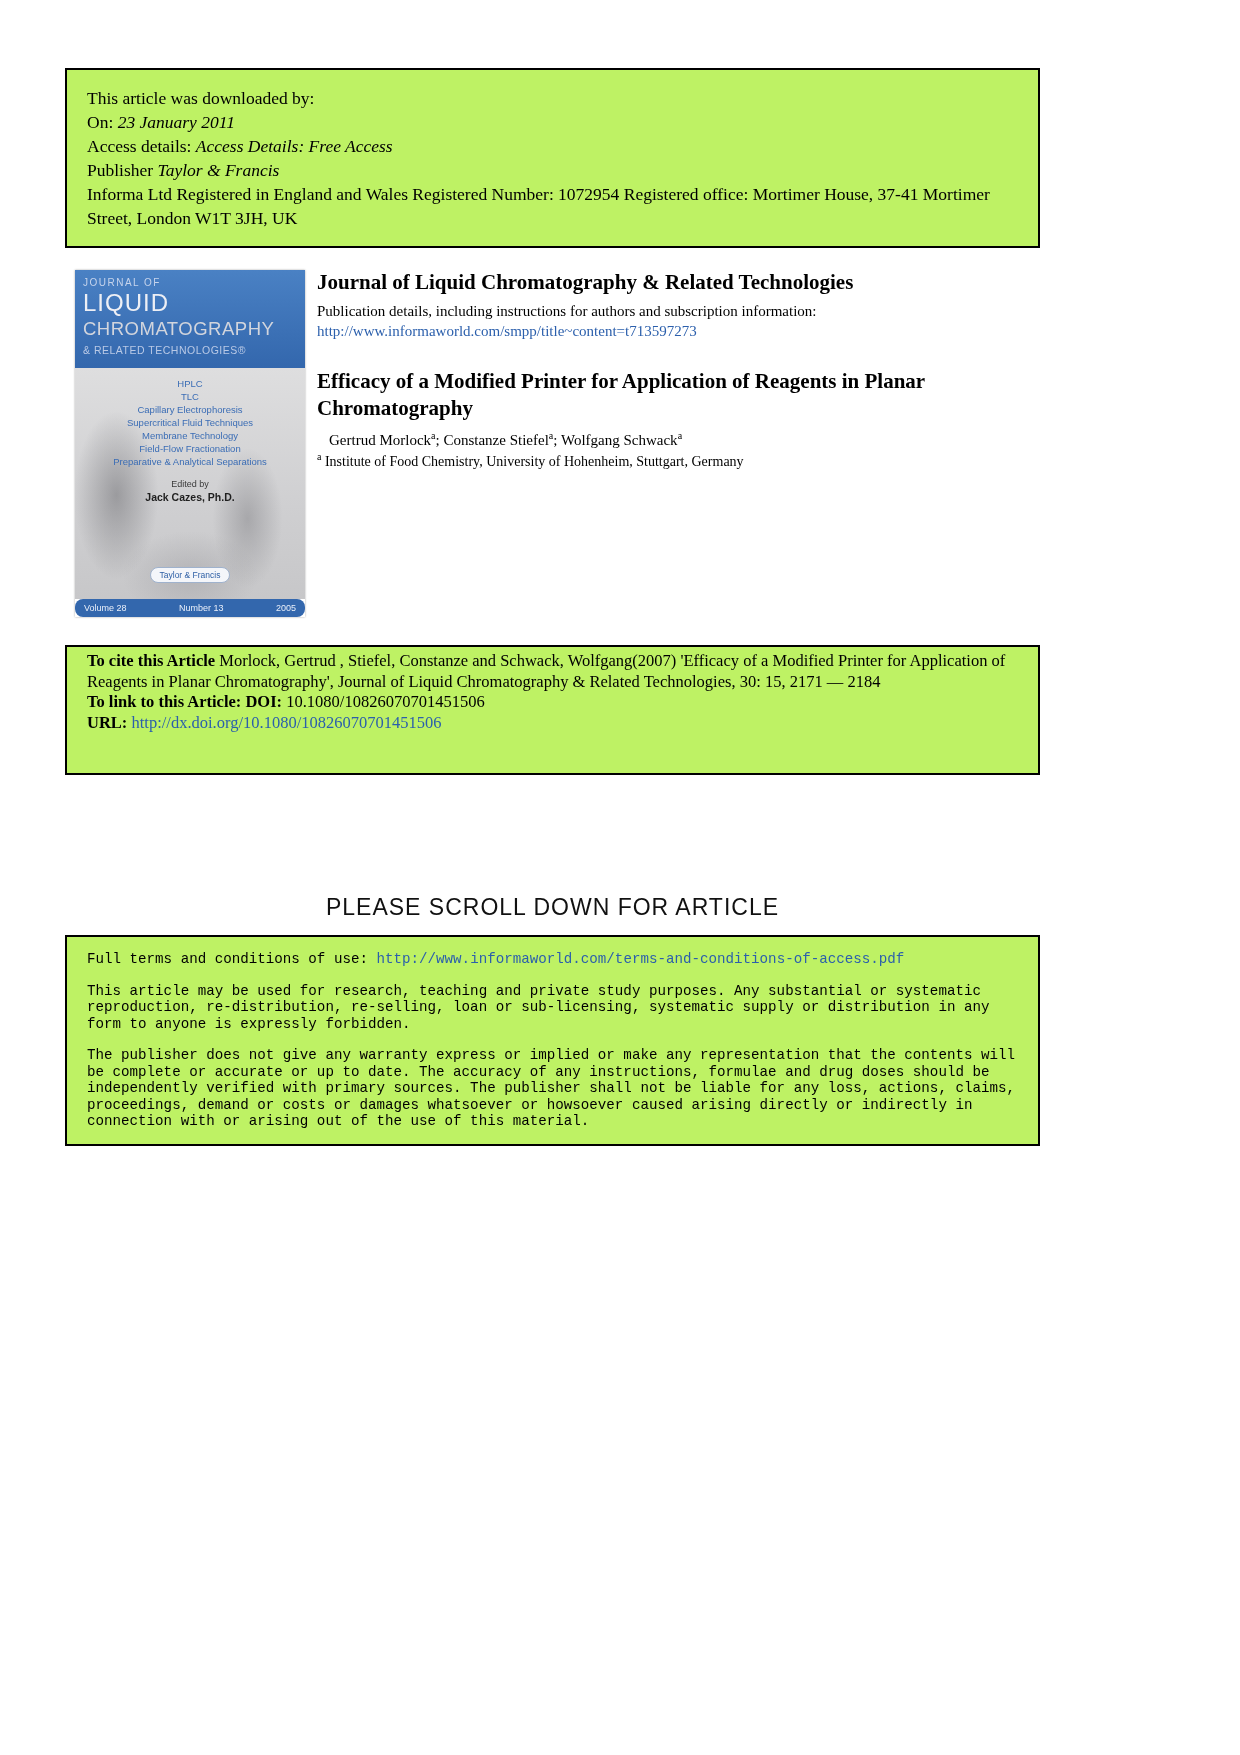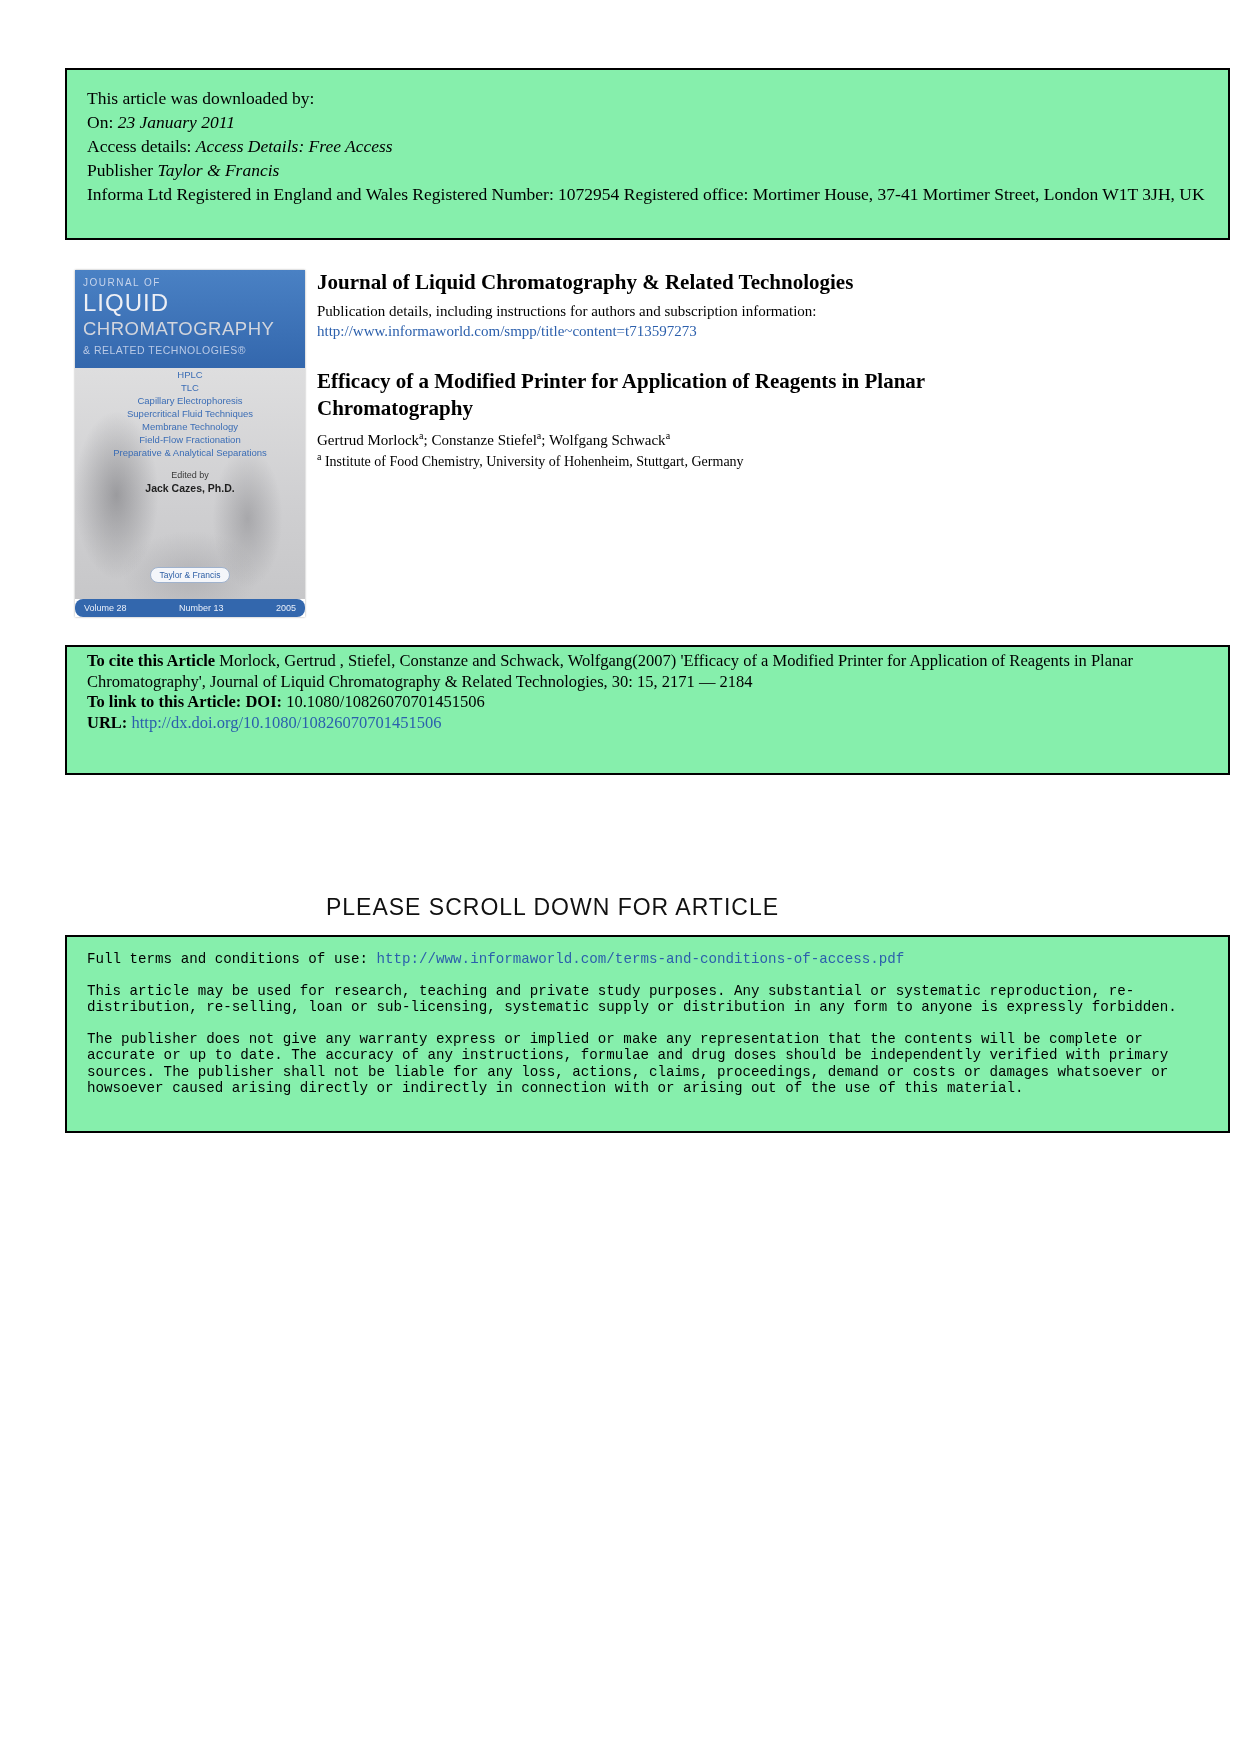--- a/index.html
+++ b/index.html
@@ -2,57 +2,57 @@
 <html style="--link: #2b5fac;"><head>
 <meta charset="utf-8">
 <style>
   * { margin:0; padding:0; box-sizing:border-box; }
   html, body { background:#ffffff; }
   body {
     width:1240px; height:1755px; position:relative;
     font-family:"Liberation Serif", serif; color:#000;
   }
   .box {
-    position:absolute; left:65px; width:1165px;
-    border:2px solid #000; background:#86efac;
+    position:absolute; left:65px; width:975px;
+    border:2px solid #000; background:#bef264;
   }
 
   
   .download-box { top:68px; min-height:172px; padding:16px 20px; font-size:17.5px; line-height:24px; }
   .italic { font-style:italic; }
 
   
   .header-section { position:absolute; top:270px; left:75px; width:965px; display:flex; }
   .cover { width:230px; height:347px; flex:0 0 230px; display:flex; flex-direction:column; font-family:"Liberation Sans", sans-serif; box-shadow:0 0 2px rgba(0,0,0,.35); }
   .cover-header { background:linear-gradient(180deg,#4a81c4 0%, #3367ad 70%, #2d5f a); background:linear-gradient(180deg,#4a81c4 0%, #3367ad 100%); height:98px; padding:7px 10px 0 8px; }
   .cover-kicker { font-size:10px; letter-spacing:1.5px; color:#c6d4ec; }
   .cover-t1 { font-size:24px; color:#edeff5; letter-spacing:1px; margin-top:1px; font-weight:normal; }
   .cover-t2 { font-size:18.5px; color:#d2d5dd; letter-spacing:.5px; margin-top:1px; }
   .cover-sub { font-size:10.5px; color:#b9c9e6; letter-spacing:.5px; margin-top:4px; }
   .cover-body {
-    flex:1; display:flex; flex-direction:column; align-items:center; text-align:center; 
+    flex:1; display:flex; flex-direction:column; align-items:center; text-align:center; padding-top:9px;
     background:
       radial-gradient(ellipse 60px 120px at 18% 55%, rgba(90,90,95,.45), transparent 70%),
       radial-gradient(ellipse 50px 100px at 75% 65%, rgba(110,110,115,.40), transparent 70%),
       radial-gradient(ellipse 90px 60px at 50% 90%, rgba(140,140,145,.35), transparent 75%),
       linear-gradient(180deg,#dededf 0%, #cfcfd1 60%, #c7c7c9 100%);
   }
   .topic { font-size:9.5px; line-height:13px; color:#3b6db5; }
   .edited { margin-top:11px; font-size:9px; color:#3a3a3a; }
   .editor { margin-top:2px; font-size:10.5px; font-weight:bold; color:#1f1f1f; }
   .tf-logo { margin-top:auto; margin-bottom:16px; background:#f4f6fa; color:#2d5fa5; border:1px solid #9fb2cd; border-radius:9px; font-size:8.5px; padding:2px 9px; }
   .cover-footer { height:18px; background:#3367ad; color:#e9effa; font-size:9px; display:flex; justify-content:space-between; align-items:center; padding:0 9px;border-radius:8px; }
 
   .header-info { margin-left:12px; width:715px; padding-top:0px; }
   .journal-title { font-size:21px; font-weight:bold; line-height:25px; }
   .pub-details { font-size:15px; margin-top:7px; line-height:19px; }
   .link { color:var(--link, #2b5fac); text-decoration:none; cursor:pointer; }
   .pub-link { display:inline-block; font-size:15px; margin-top:2px; }
   .article-title { font-size:21px; font-weight:bold; line-height:27px; margin-top:28px; max-width:680px; }
-  .authors { font-size:15px; margin-top:10px; }
+  .authors { font-size:15px; margin-top:10px;margin-left:12px; }
   .affiliation { font-size:14px; margin-top:5px; }
   sup { font-size:10px; vertical-align:super; line-height:0; }
 
   
   .citation-box { top:645px; min-height:130px; padding:4px 20px; font-size:16.5px; line-height:20.5px; }
   .cite-doi { margin-top:0; }
 
   
   .scroll-notice {
     position:absolute; top:894px; left:65px; width:975px; text-align:center;

